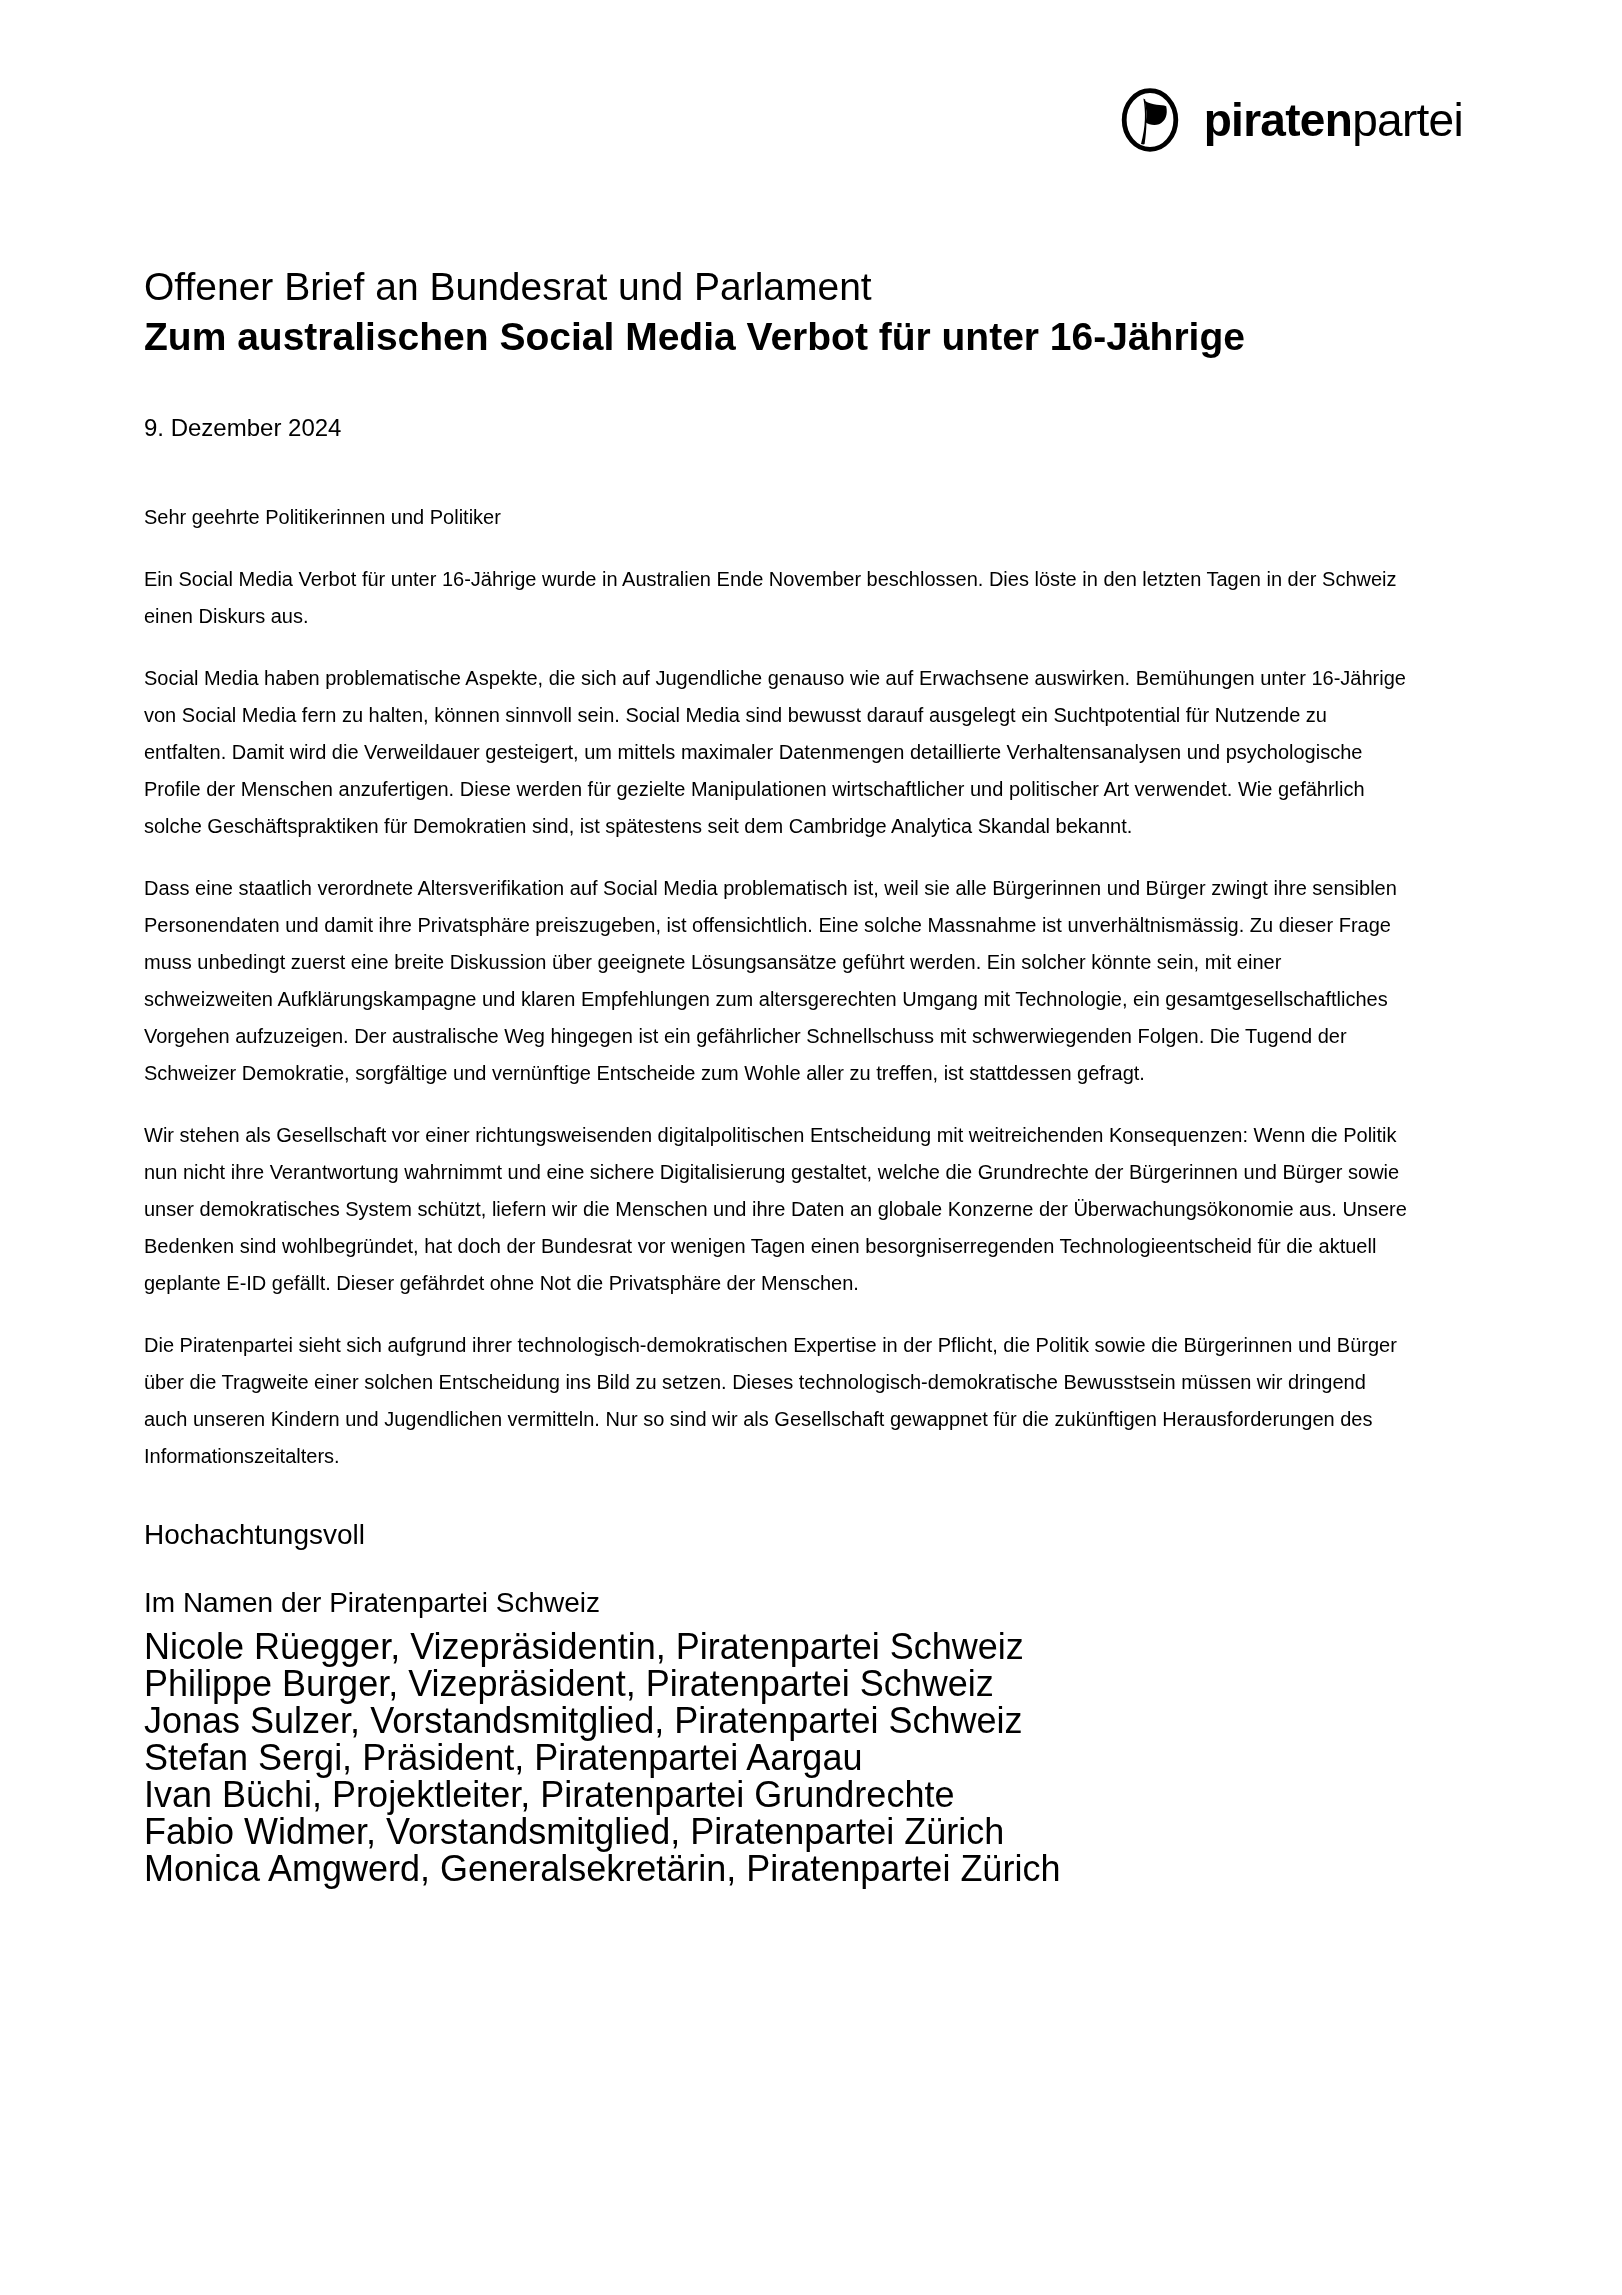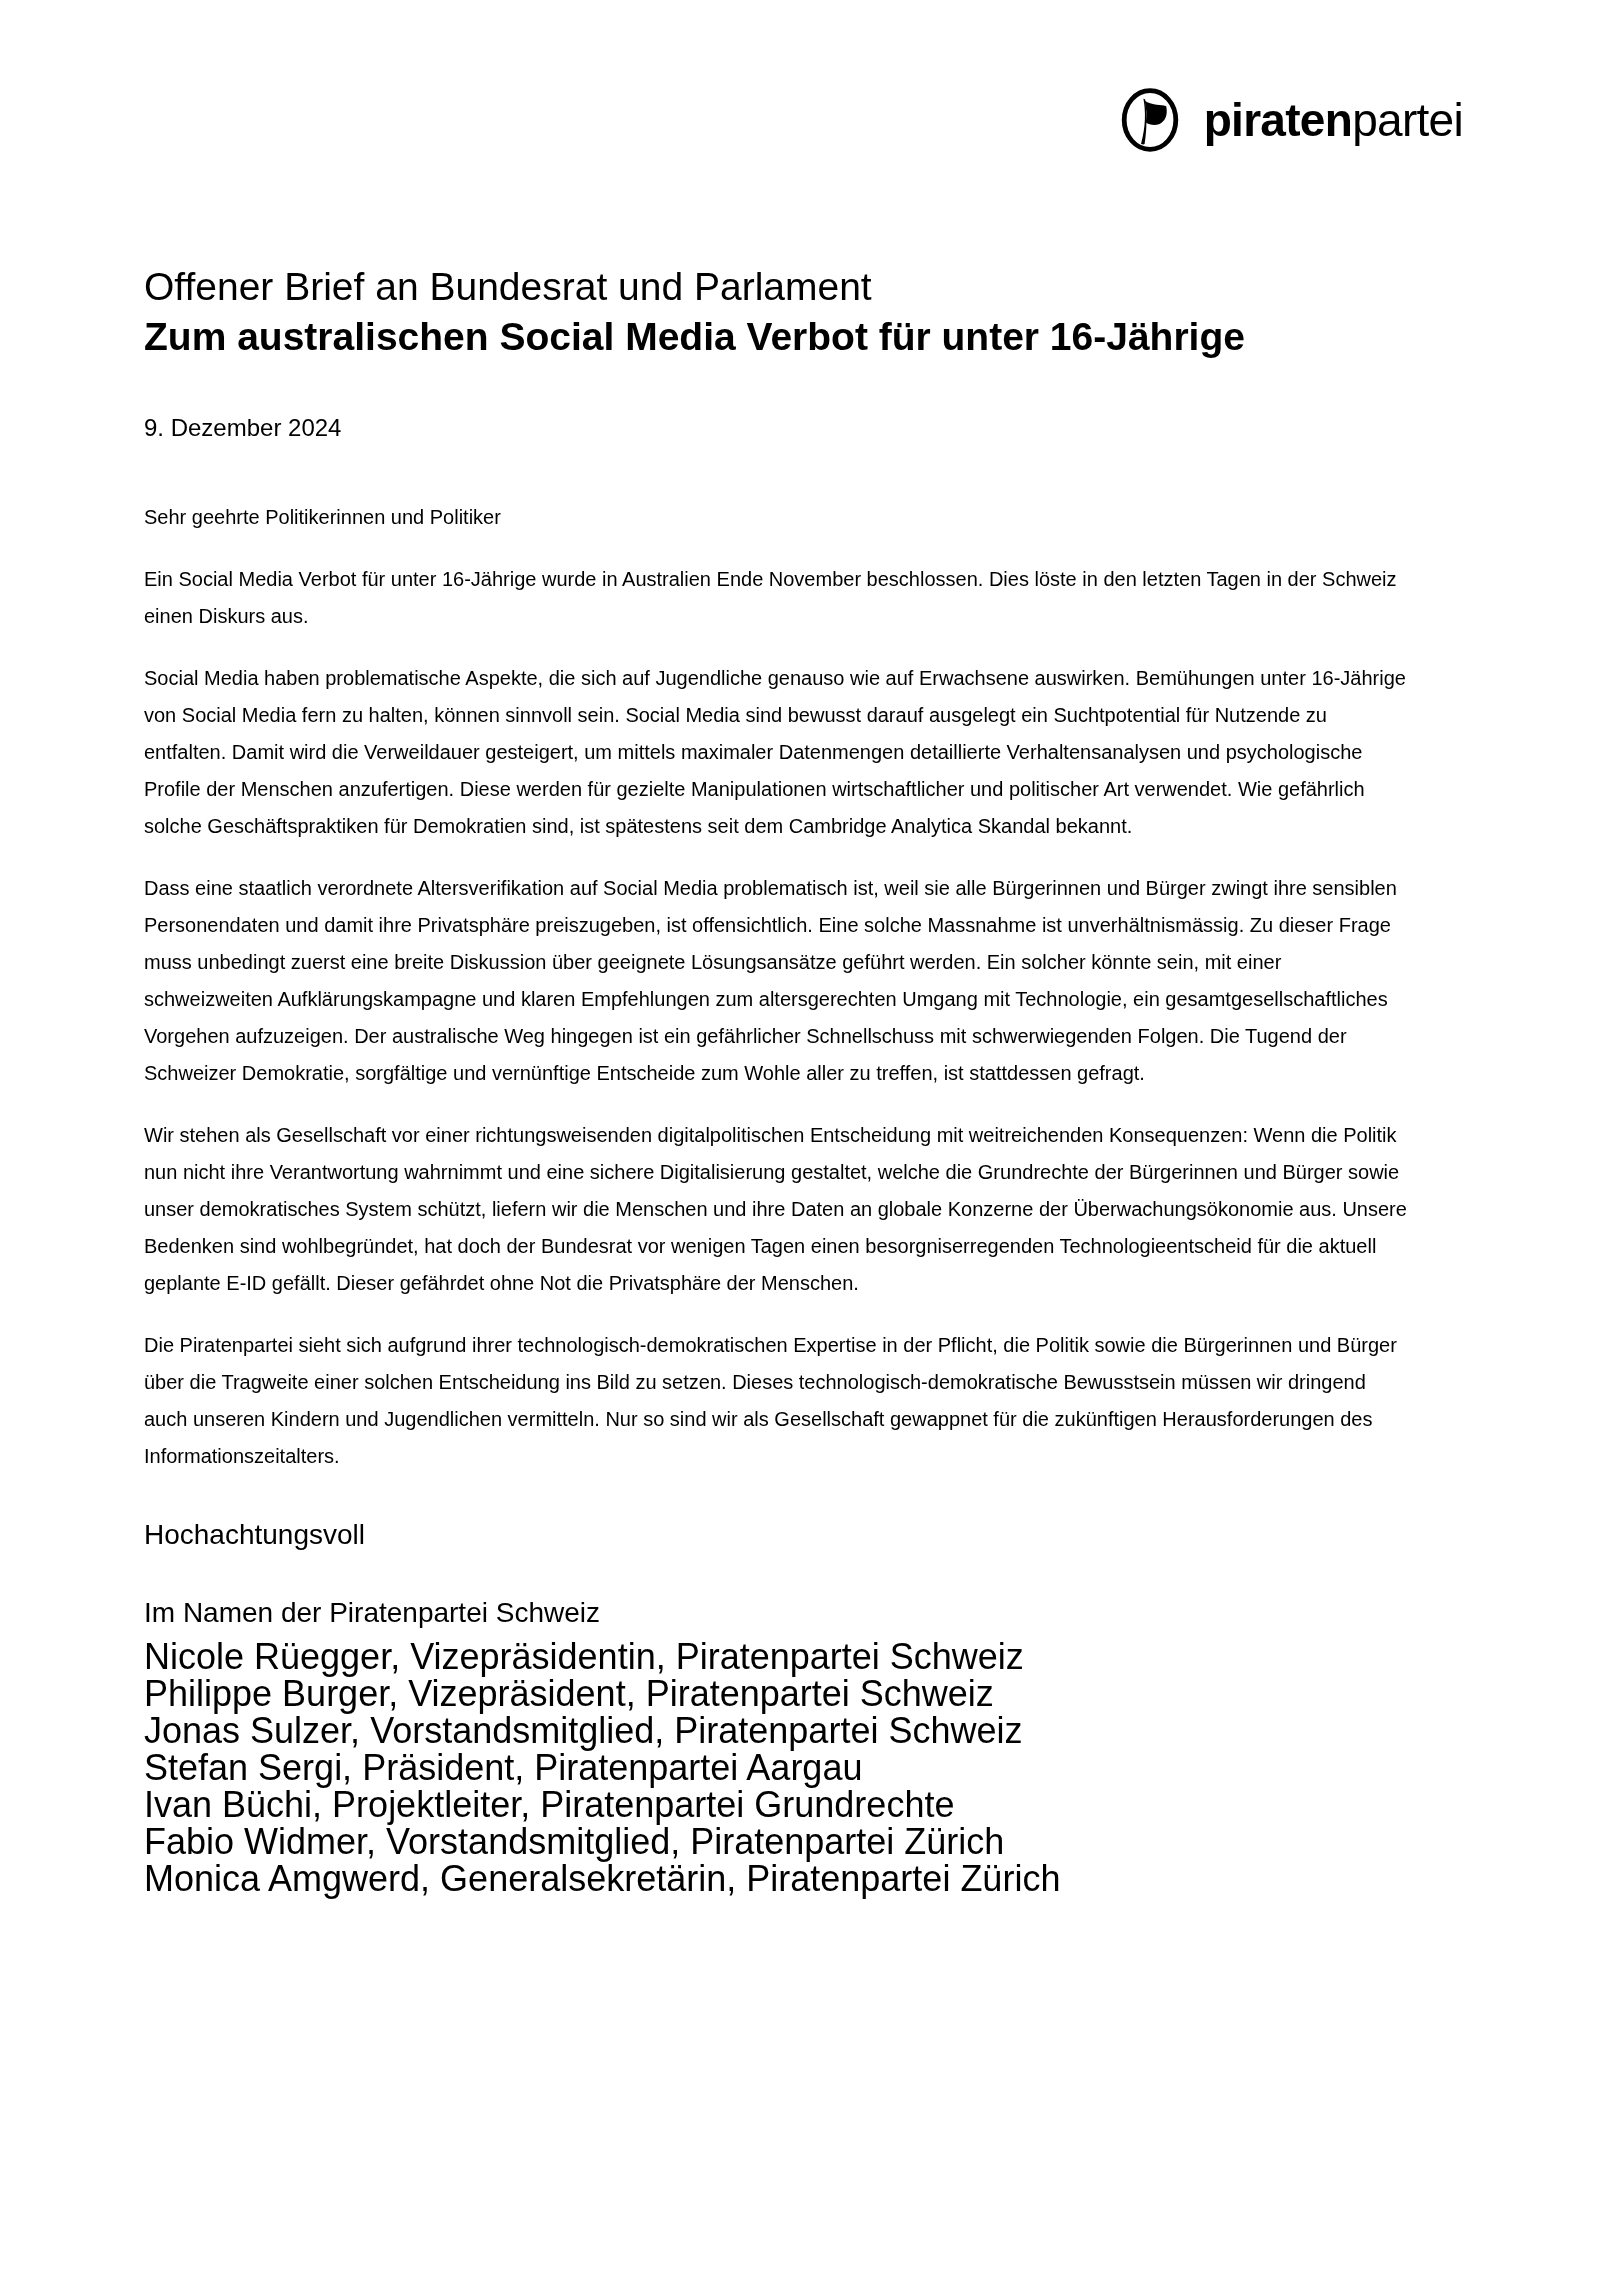--- a/index.html
+++ b/index.html
@@ -64,21 +64,21 @@
     margin: 25px 0 0 0;
     font-size: 20px;
     line-height: 37px;
   }
   .valediction {
     margin-top: 41px;
     font-size: 28px;
     line-height: 37px;
   }
   .on-behalf {
-    margin-top: 41px;
+    margin-top: 31px;
     font-size: 28px;
     line-height: 37px;
   }
   .signatures {
     margin-top: 6.5px;
     font-size: 36px;
     line-height: 37px;
   }
 </style>
 </head>

